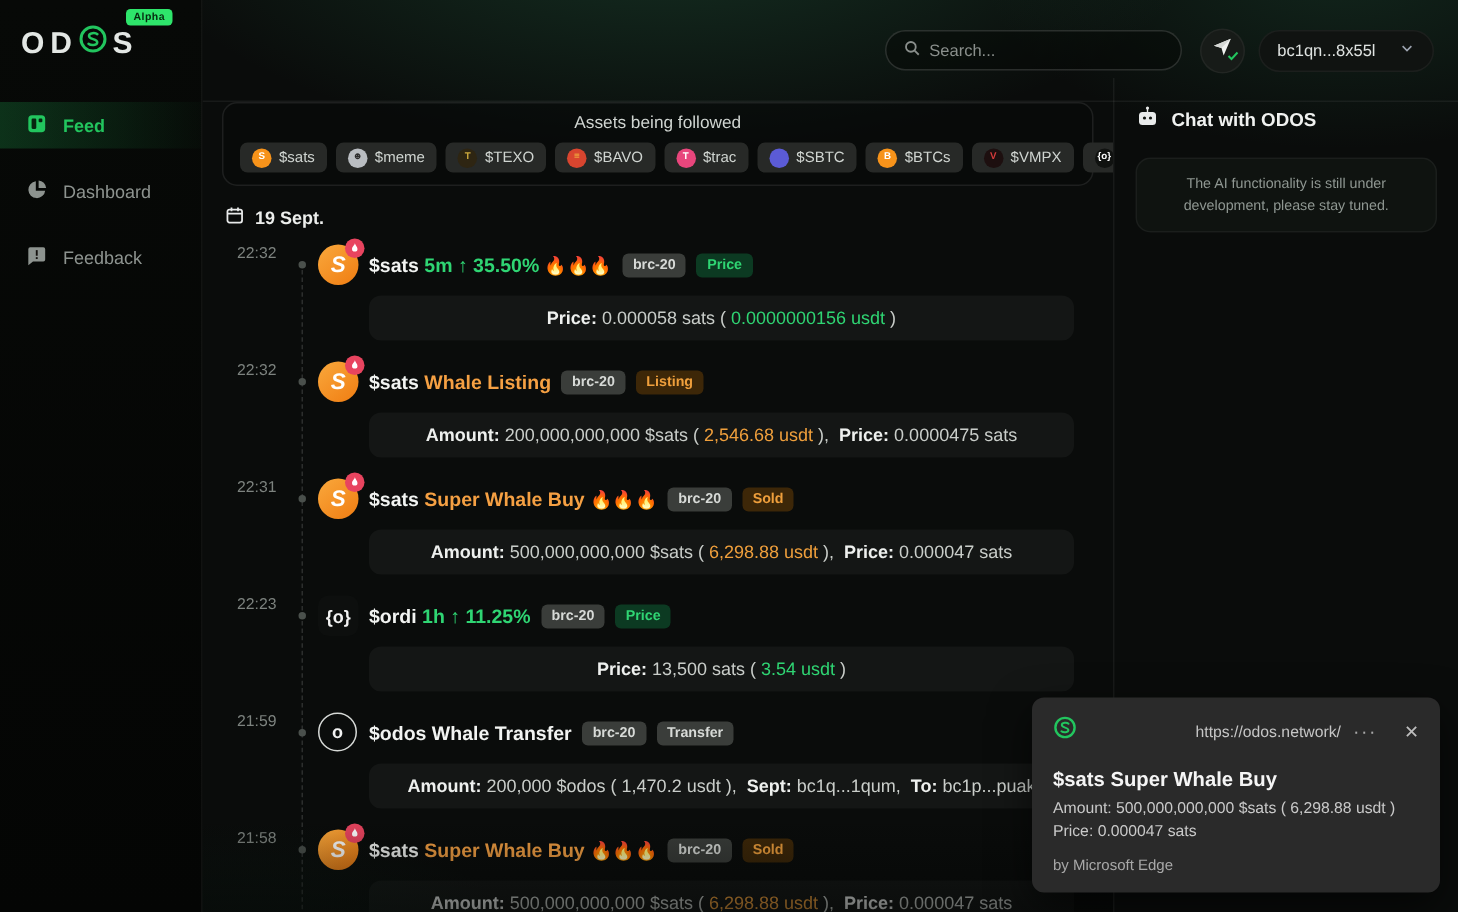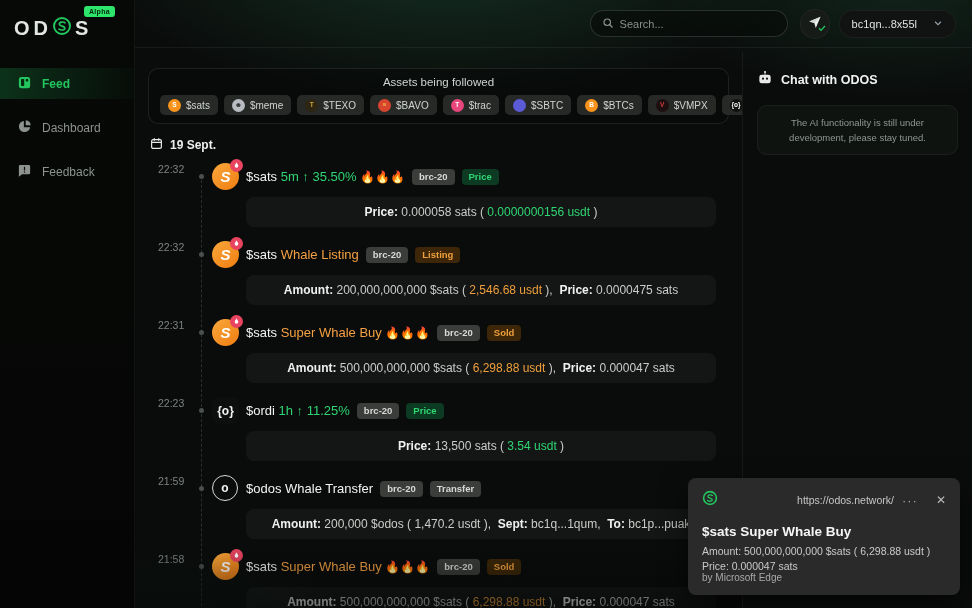--- a/index.html
+++ b/index.html
@@ -24,21 +24,21 @@
   .alpha-badge { position:absolute; top:6px; left:84px; background:#2ee56b; color:#06290f;
     font-size:7px; font-weight:700; padding:2px 5px; border-radius:3px; letter-spacing:.3px; }
   .nav { margin-top:16px; }
   .nav-item { height:31px; display:flex; align-items:center; gap:10px; padding-left:17px;
     color:#8d938f; font-size:12px; cursor:pointer; margin-bottom:13px; }
   .nav-item.active { color:#22c55e; font-weight:700;
     background:linear-gradient(90deg, rgba(34,197,94,.22), rgba(34,197,94,.02)); }
   .nav-item svg { flex:0 0 auto; }
   
   .main { position:absolute; left:135px; right:0; top:0; bottom:0; }
-  .topbar { height:48px; display:flex; align-items:center; justify-content:flex-end;
+  .topbar { height:68px; display:flex; align-items:center; justify-content:flex-end;
     padding-right:16px; border-bottom:1px solid rgba(255,255,255,.06); }
   .search { width:198px; height:27px; border-radius:14px; border:1px solid rgba(255,255,255,.14);
     background:rgba(4,7,5,.45); display:flex; align-items:center; gap:6px; padding:0 11px; margin-right:12px; }
   .search input { background:transparent; border:none; outline:none; color:#a7aca8; font-size:11px;
     width:100%; font-family:"Liberation Sans", sans-serif; }
   .search input::placeholder { color:#8a8f8c; }
   .plane-btn { width:30px; height:30px; border-radius:50%; background:#171b18; position:relative;
     display:flex; align-items:center; justify-content:center; cursor:pointer; margin-right:9px;
     border:1px solid rgba(255,255,255,.05); }
   .plane-check { position:absolute; bottom:2px; right:3px; }
@@ -70,21 +70,21 @@
     background:linear-gradient(140deg,#f9a83c,#f07d12); display:flex; align-items:center;
     justify-content:center; color:#fff; font-weight:700; font-style:italic; font-size:15px; }
   .coin-badge { position:absolute; top:-4px; right:-4px; width:13px; height:13px; border-radius:50%;
     background:#e8445f; display:flex; align-items:center; justify-content:center; }
   .coin-ordi { width:27px; height:27px; border-radius:7px; background:#0d0f0e; display:flex;
     align-items:center; justify-content:center; color:#f2f2f2; font-weight:700; font-size:12px; }
   .coin-odos { width:26px; height:26px; border-radius:50%; background:#0b0d0c;
     border:1.5px solid #d7dad7; display:flex; align-items:center; justify-content:center;
     color:#f2f2f2; font-weight:700; font-size:12px; }
   .fi-head { margin-left:98px; height:27px; display:flex; align-items:center; gap:7px; }
-  .fi-title { font-size:13px; font-weight:400; white-space:pre; }
+  .fi-title { font-size:13px; font-weight:700; white-space:pre; }
   .t-w { color:#f2f4f2; } .t-g { color:#2fd573; } .t-o { color:#f5a043; } .t-e { font-size:12px; }
   .tag { font-size:9.5px; font-weight:700; padding:2.5px 7px; border-radius:4px; white-space:nowrap; }
   .tag-gray { background:#3a3d3a; color:#d7dad7; }
   .tag-green { background:#0c3a22; color:#2fd573; }
   .tag-orange { background:#3d2708; color:#ef9f3c; }
   .fi-detail { margin:7px 13px 0 98px; background:rgba(255,255,255,.045); border-radius:8px;
     padding:8px 13px; font-size:12px; color:#c9cdc9; white-space:pre-wrap; }
   .sb { font-weight:700; color:#eef0ee; } .sg { color:#2fd573; } .so { color:#ef9f3c; }
   .bottom-fade { position:absolute; left:0; right:0; bottom:0; height:64px; z-index:3;
     background:linear-gradient(180deg, transparent, rgba(4,6,5,.55)); pointer-events:none; }
@@ -97,21 +97,21 @@
   .toast { position:absolute; right:12px; bottom:13px; width:272px; background:#2a2a2a;
     border-radius:8px; padding:12px 14px; box-shadow:0 10px 28px rgba(0,0,0,.6); z-index:10; }
   .toast-head { display:flex; align-items:center; gap:8px;text-align:right; }
   .toast-head svg { width:16px; height:16px; }
   .toast-url { color:#c6c6c6; font-size:10.5px; flex:1; }
   .toast-more { color:#a8a8a8; font-size:13px; cursor:pointer; margin-right:10px; letter-spacing:1px; }
   .toast-close { color:#bdbdbd; font-size:12px; cursor:pointer; }
   .toast-title { margin-top:14px; color:#f5f5f5; font-size:13.5px; font-weight:700; }
   .toast-line { margin-top:6px; color:#c9c9c9; font-size:10.5px; white-space:nowrap; overflow:hidden; }
   .toast-line + .toast-line { margin-top:3px; }
-  .toast-source { color:#a8a8a8; font-size:10px; }
+  .toast-source { margin-top:12px; color:#a8a8a8; font-size:10px; }
 </style>
 </head>
 <body>
 
 <div class="sidebar">
   <div class="logo-wrap">
     <span class="alpha-badge">Alpha</span>
     <div class="logo">
       <span>OD</span>
       <span><svg viewBox="0 0 24 24" width="20" height="20">

